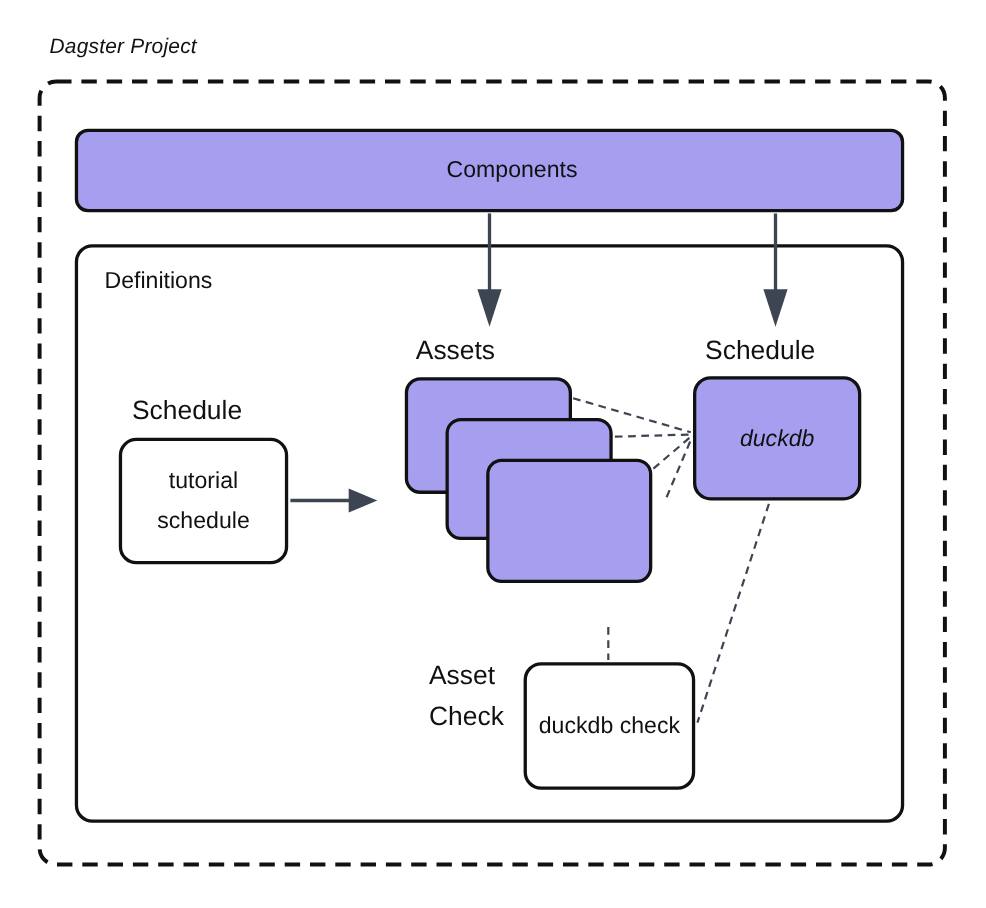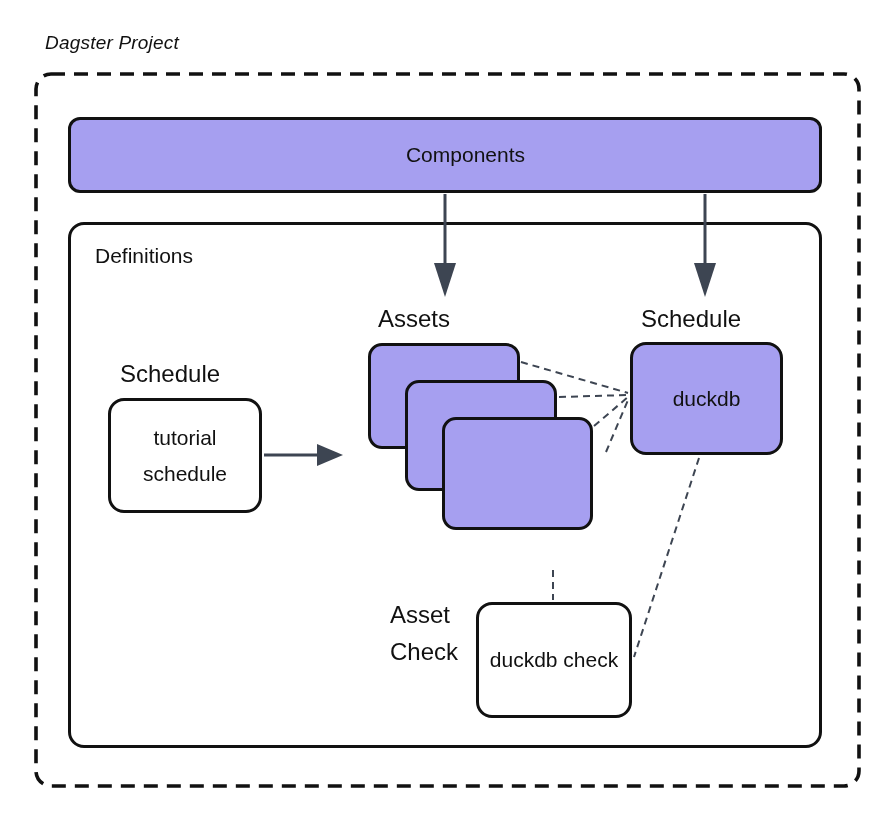--- a/index.html
+++ b/index.html
@@ -81,21 +81,21 @@
     border-radius: 16px;
     display: flex;
     align-items: center;
     justify-content: center;
     text-align: center;
     font-size: 21px;
     line-height: 36px;
     z-index: 4;
     padding: 0 8px;
   }
-  .purple { background: #a69ff0; }
+  .purple { background: #a69ff0; font-style: italic; }
   .white  { background: #ffffff; }
 
   .stack-card { border-radius: 14px; }
   .stack-1 { left: 368px; top: 343px; width: 152px; height: 106px; }
   .stack-2 { left: 405px; top: 380px; width: 152px; height: 111px; }
   .stack-3 { left: 442px; top: 417px; width: 151px; height: 113px; }
 
   .node-schedule { left: 108px; top: 398px; width: 154px; height: 115px; }
   .node-agg      { left: 475px; top: 452px; width: 155px; height: 116px; z-index: 5; }
   .node-duckdb   { left: 630px; top: 342px; width: 153px; height: 113px; }

